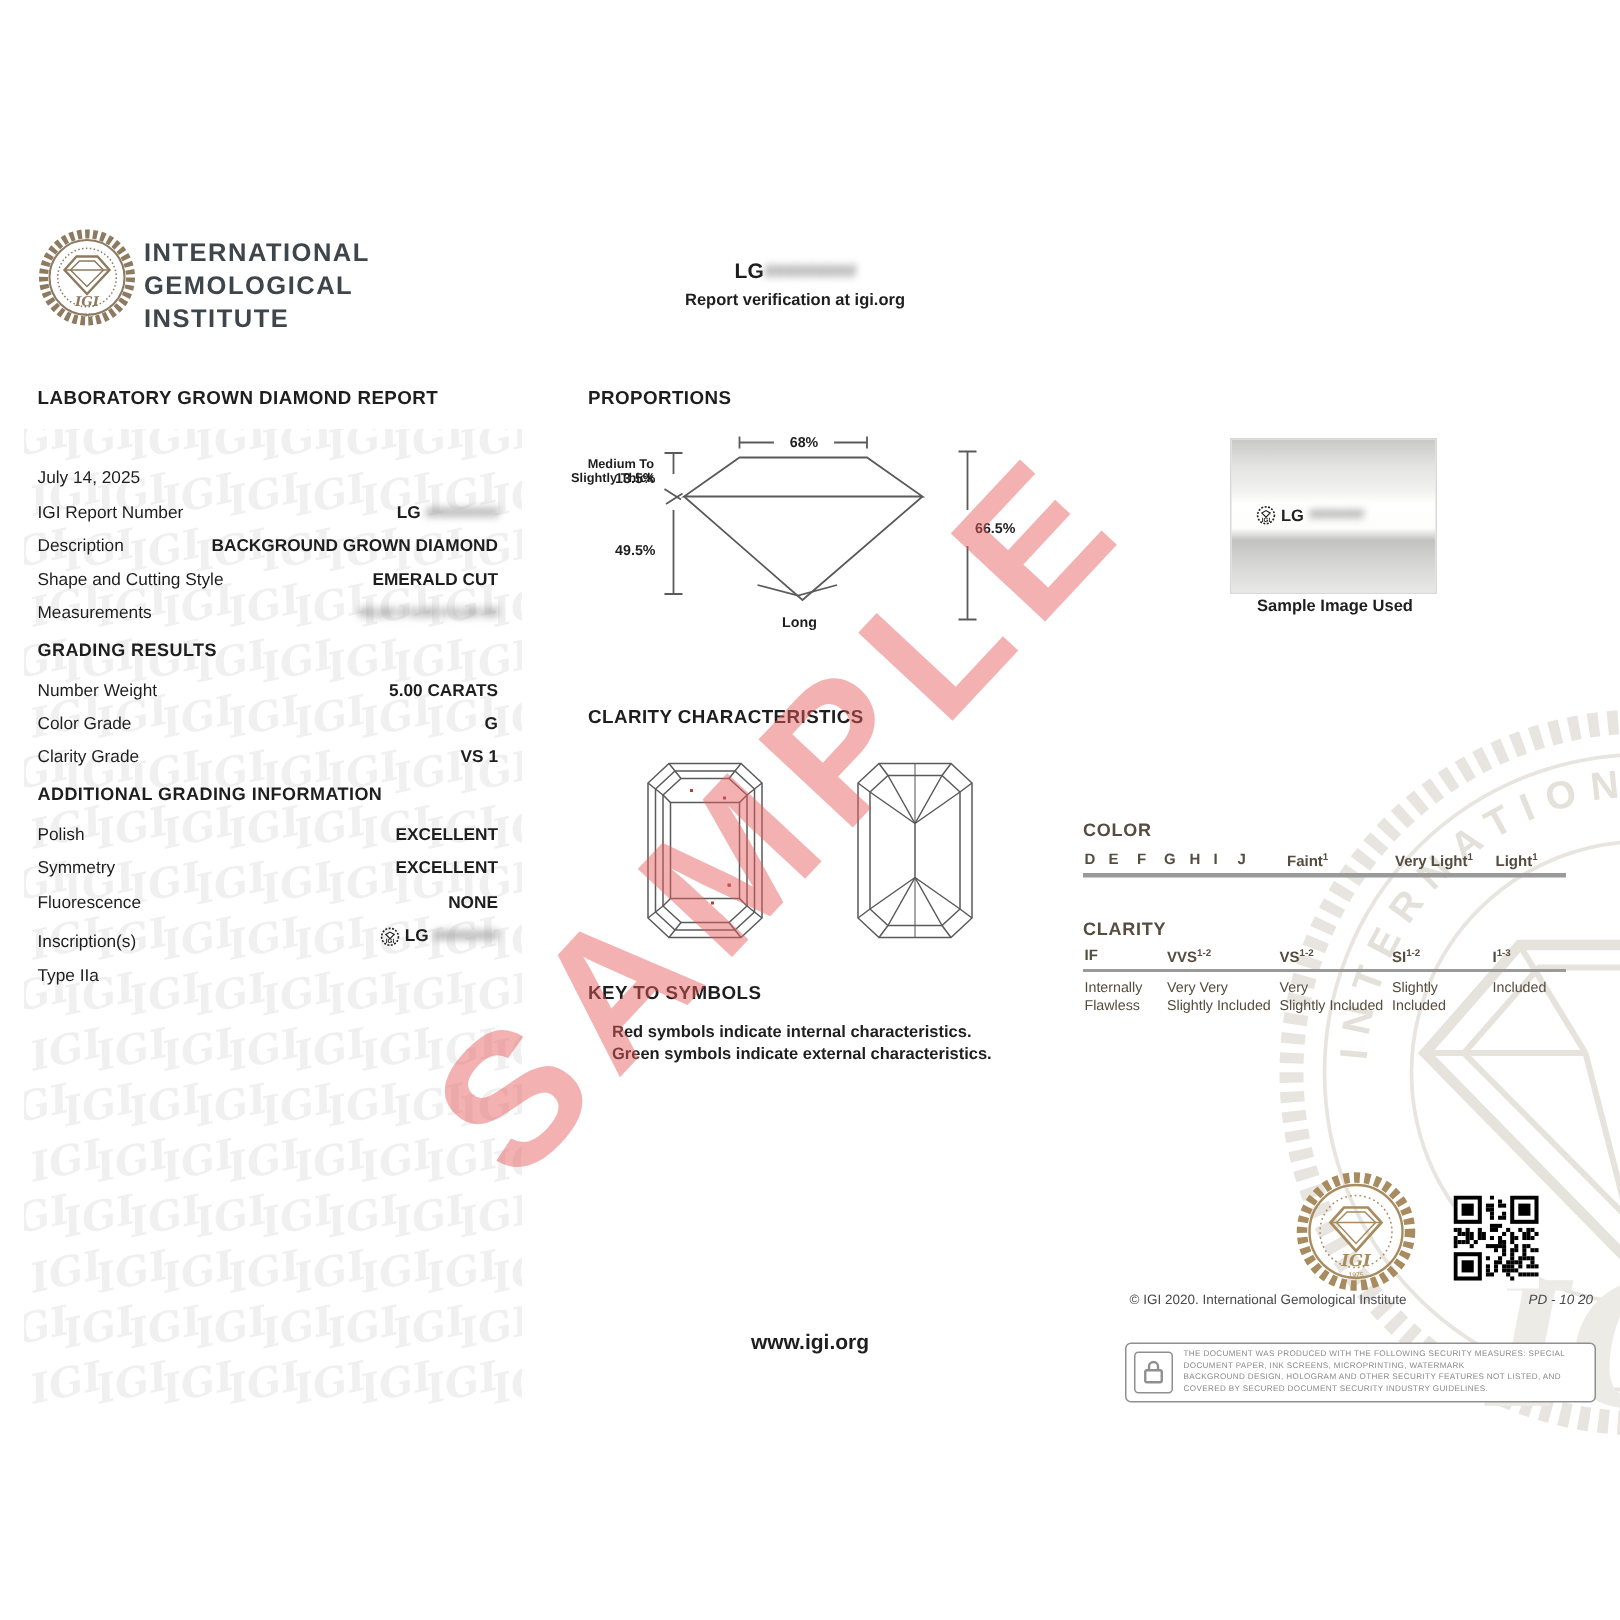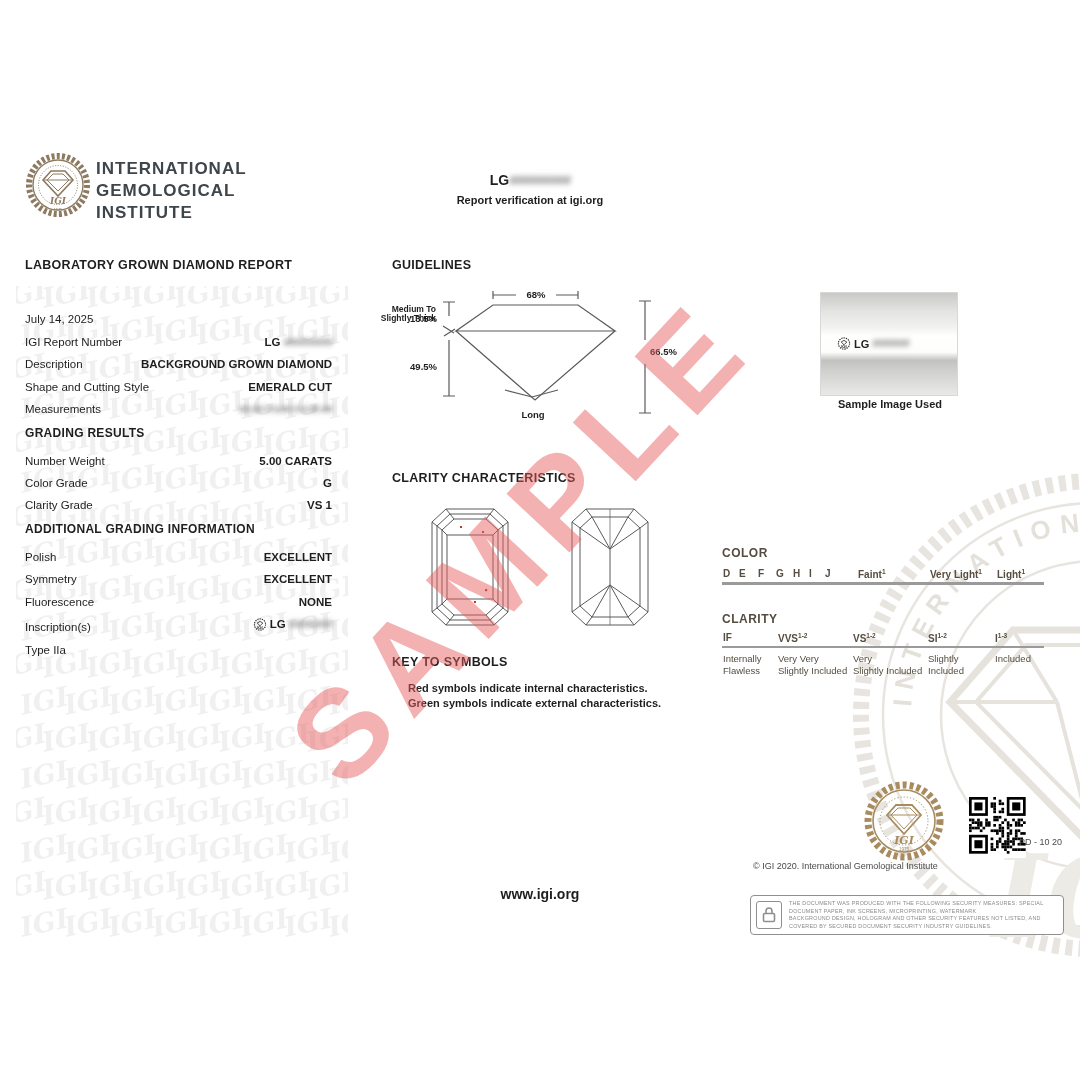--- a/index.html
+++ b/index.html
@@ -59,21 +59,21 @@
   .scale-row span.cell{position:absolute;top:0;white-space:nowrap;}
   .scale-rule{height:2.5px;background:#9a9a9a;width:322px;}
   .scale-labels{position:relative;height:30px;font-size:9.5px;line-height:12px;}
   .scale-labels span.cell{position:absolute;top:0;white-space:nowrap;}
   sup{font-size:6.5px;vertical-align:4px;letter-spacing:0;}
 
   
   .gold-seal{position:absolute;left:863px;top:780px;z-index:3;}
   .qr{position:absolute;left:969px;top:797px;z-index:3;background:#fff;}
   .copyright{position:absolute;left:753px;top:861px;font-size:9px;color:#4a4a4a;z-index:3;}
-  .pdcode{position:absolute;left:990px;top:837px;width:72px;text-align:right;font-size:9px;color:#4a4a4a;z-index:3;}
+  .pdcode{position:absolute;left:990px;top:861px;width:72px;text-align:right;font-size:9px;color:#4a4a4a;z-index:3;font-style:italic;}
 
   .sec-strip{position:absolute;left:750px;top:895px;width:314px;height:40px;z-index:3;background:#fff;
              border:1.6px solid #8f8f8f;border-radius:4px;display:flex;align-items:center;gap:7px;
              padding:0;box-sizing:border-box;}
   .sec-icon{margin-left:5px;flex:0 0 auto;width:24px;height:26px;border:1.8px solid #8f8f8f;border-radius:3px;
             display:flex;align-items:center;justify-content:center;}
   .sec-text{font-size:5.4px;line-height:7.5px;color:#8a8a8a;letter-spacing:0.25px;
             filter:blur(0.4px);padding-right:6px;}
 
   .website{position:absolute;left:430px;top:886px;width:220px;text-align:center;
@@ -369,21 +369,21 @@
                 <text x="7" y="10.8" font-size="4.2" text-anchor="middle" font-weight="bold" fill="#222">IGI</text>
               </svg></span>
             <span>LG</span>
             <span class="blur">########</span>
           </span>
         </div>
       </div>
     <div class="type-line">Type IIa</div>
   </div>
 
-  <div class="sec-title" style="left:392px;top:258px;">GUIDELINES</div>
+  <div class="sec-title" style="left:392px;top:258px;">PROPORTIONS</div>
   <div class="prop-svg">
     <svg width="320" height="150" viewBox="0 0 320 150">
       <g stroke="#5a5a5a" stroke-width="1.2" fill="none">
 
         <path d="M 113 27 L 198 27 L 235 53 L 76 53 Z"></path>
         <path d="M 76 53 L 155 122 L 235 53"></path>
         <path d="M 125 112 L 152 119 L 178 112"></path>
 
         <path d="M 113 13 L 113 21 M 113 17 L 136 17 M 176 17 L 198 17 M 198 13 L 198 21"></path>
 

